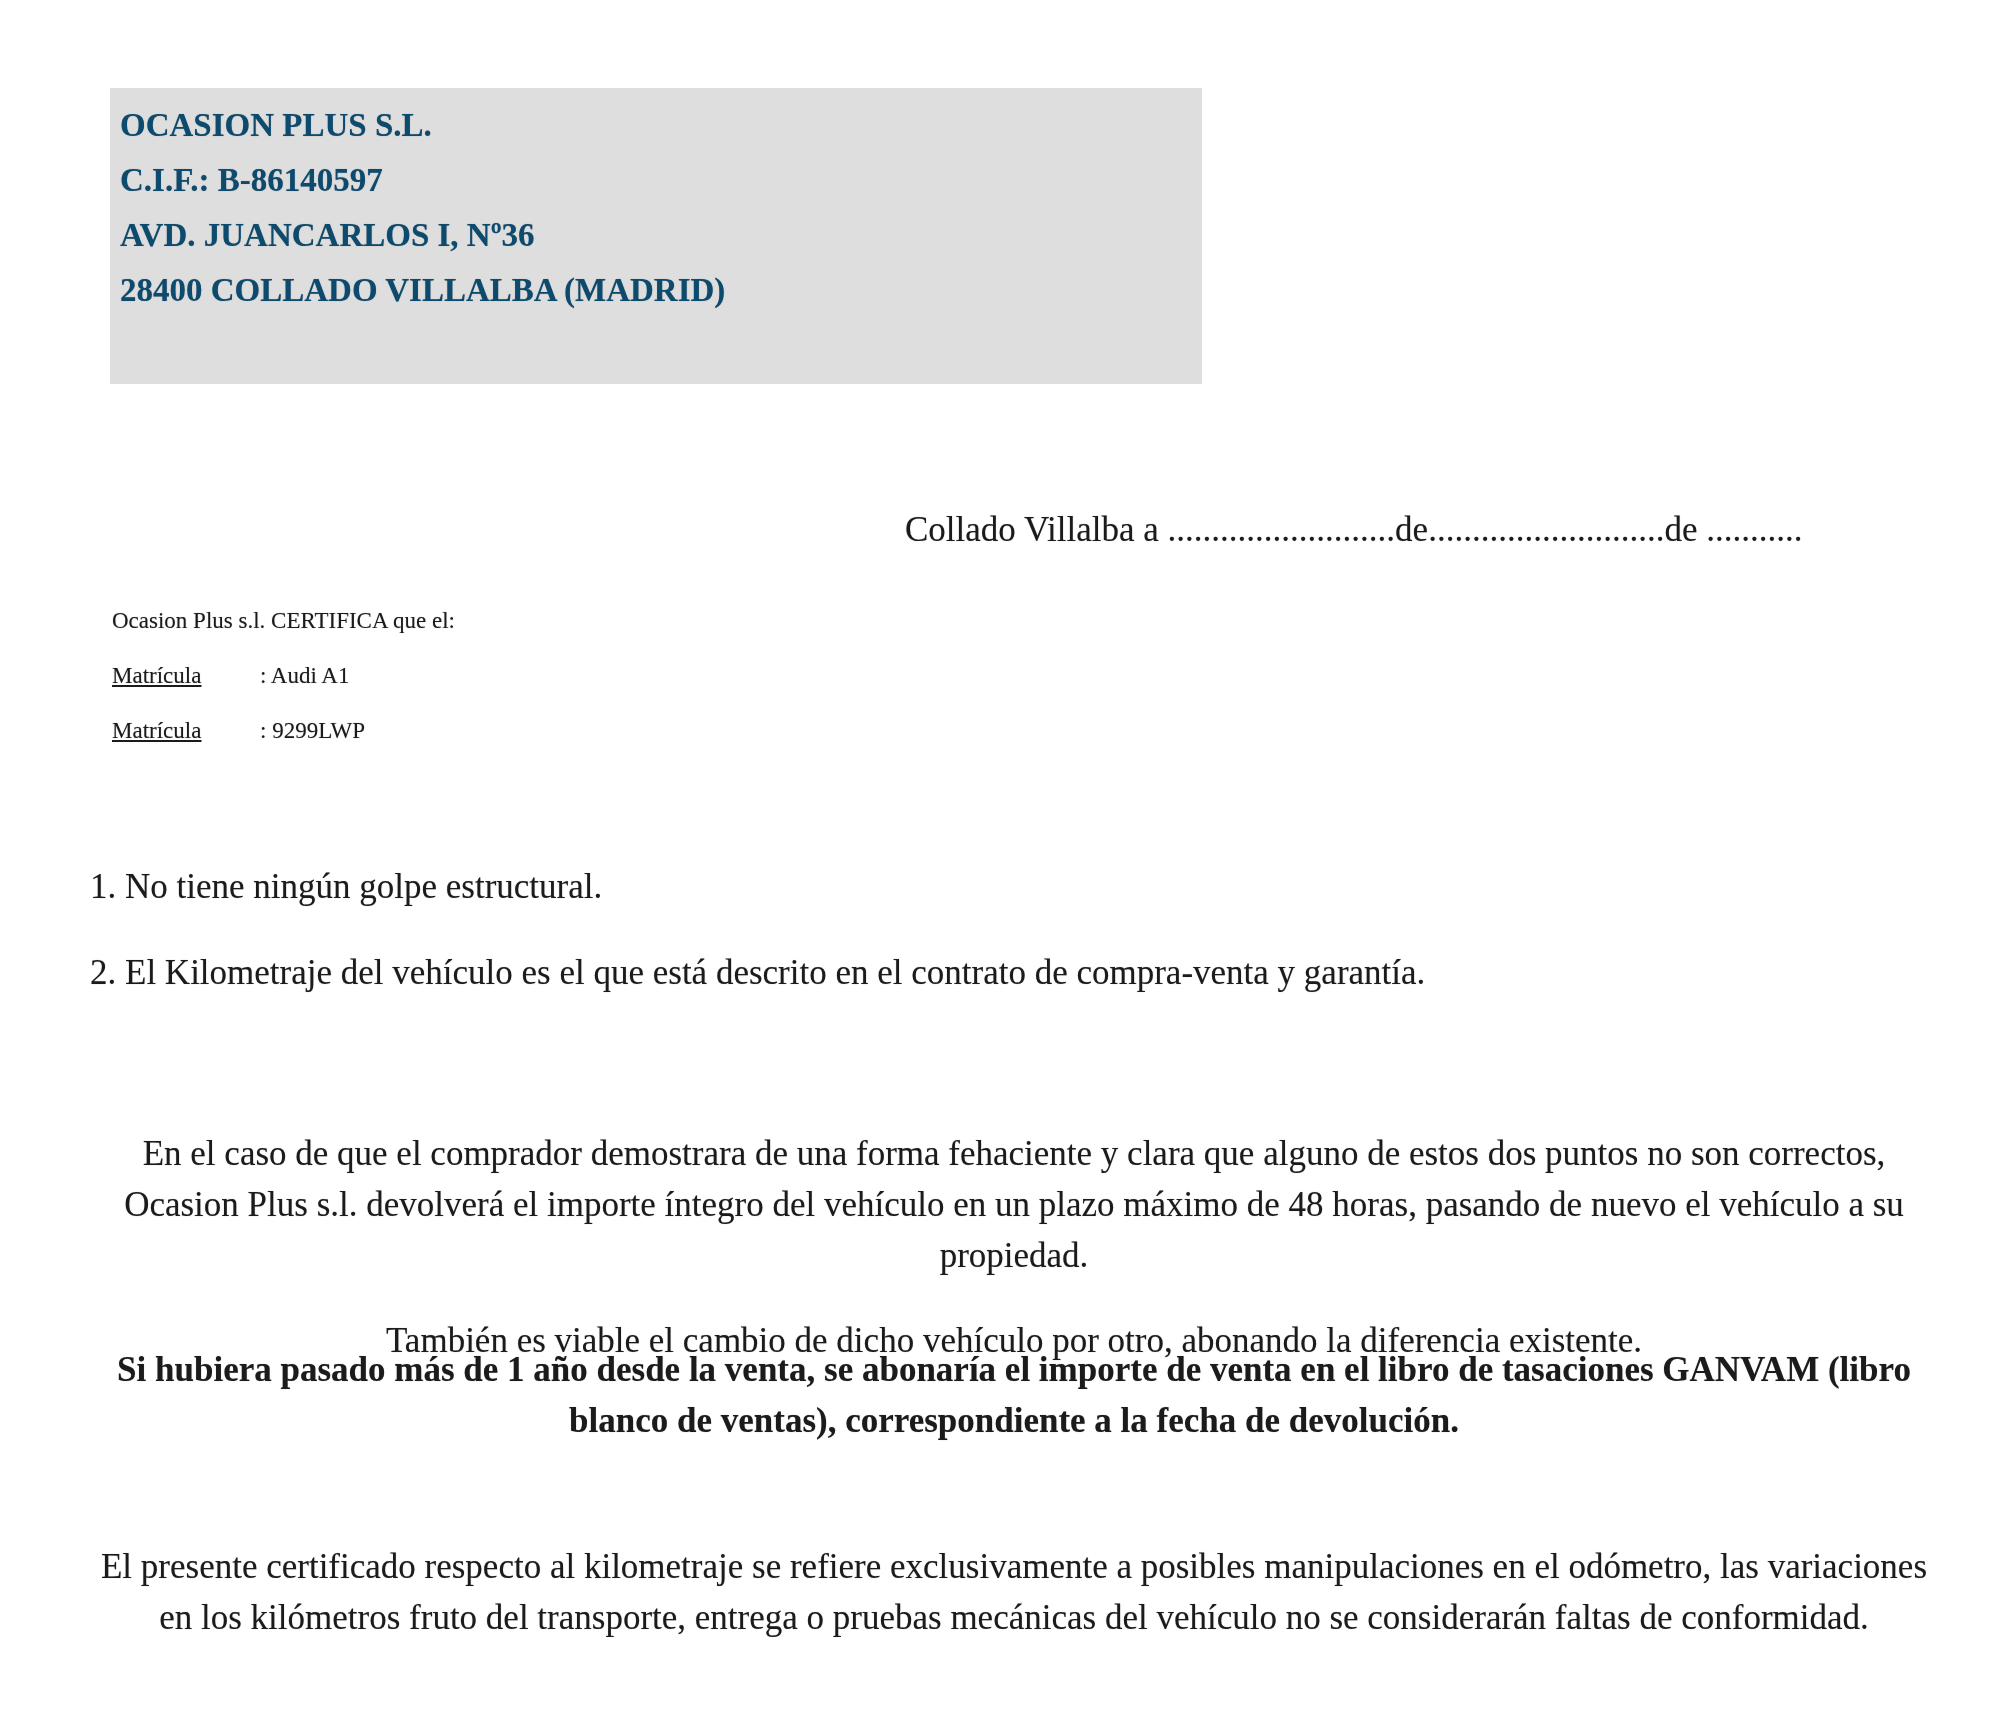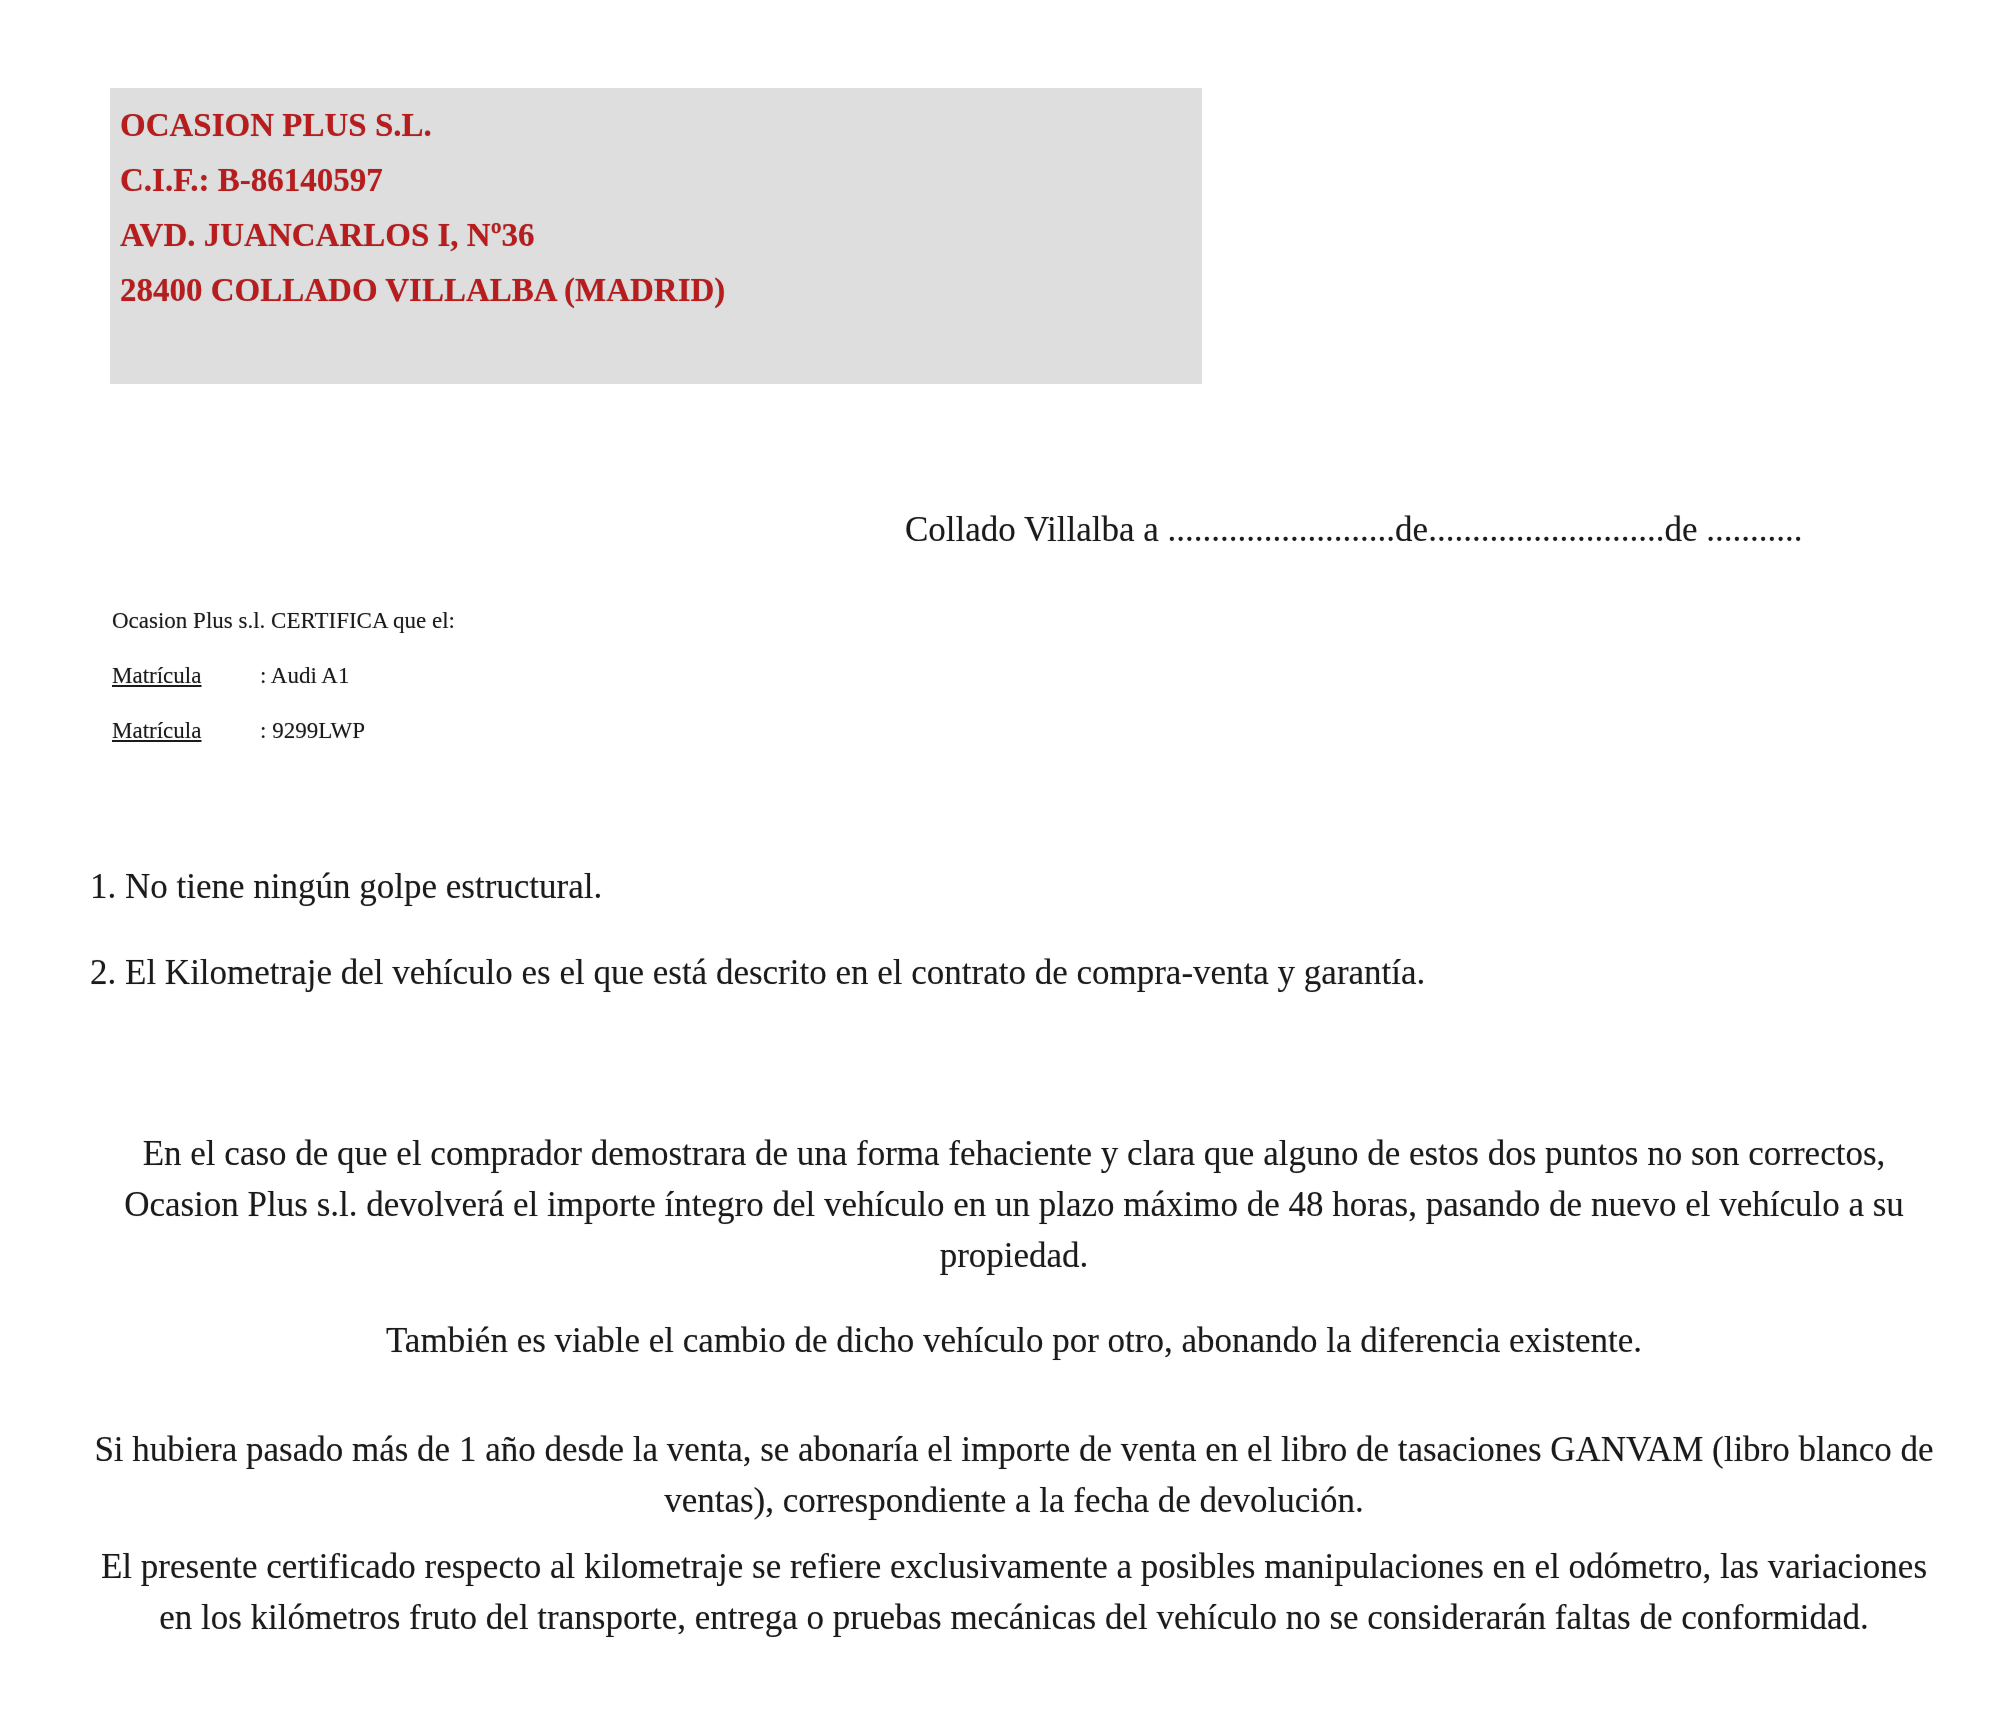--- a/index.html
+++ b/index.html
@@ -20,21 +20,21 @@
     top: 88px;
     width: 1092px;
     height: 296px;
     background: #dedede;
     padding: 10px 0 0 10px;
   }
   .company-line {
     font-weight: bold;
     font-size: 33px;
     line-height: 55px;
-    color: #b91c1c;
+    color: #0c4a6e;
     white-space: nowrap;
   }
   .date-line {
     position: absolute;
     left: 905px;
     top: 504px;
     font-size: 35px;
     line-height: 51px;
     white-space: nowrap;
   }
@@ -59,21 +59,21 @@
   .para {
     position: absolute;
     left: 88px;
     width: 1852px;
     font-size: 35px;
     line-height: 51px;
     text-align: center;
   }
   .para-1 { top: 1128px; }
   .para-2 { top: 1315px; }
-  .para-3 { top: 1424px; }
+  .para-3 { top: 1344px; font-weight: bold; }
   .para-4 { top: 1541px; }
 </style>
 </head>
 <body>
 
 <div class="page">
 
   <div class="company-box">
     <div class="company-line">OCASION PLUS S.L.</div>
     <div class="company-line">C.I.F.: B-86140597</div>

